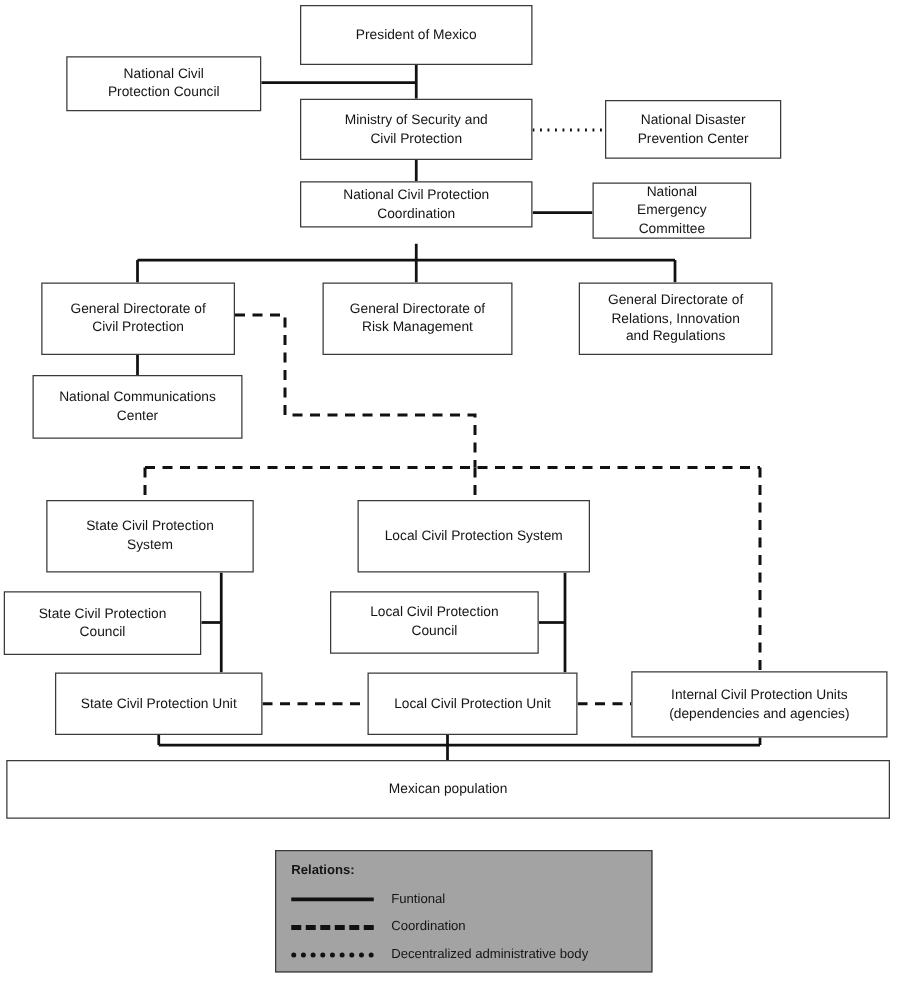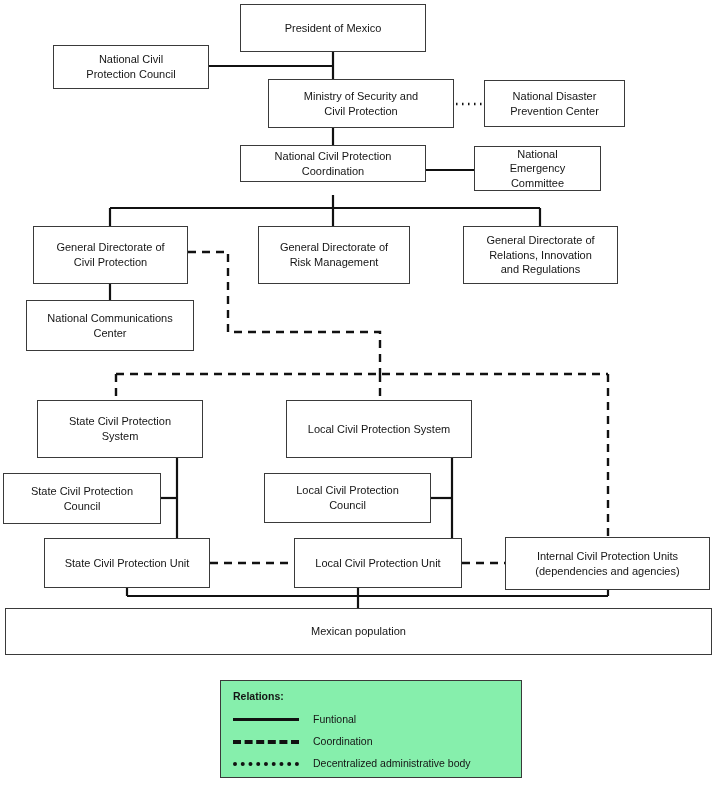--- a/index.html
+++ b/index.html
@@ -41,21 +41,21 @@
   }
   .node .node-label {
     display: block;
     width: 100%;
     white-space: pre-line;
   }
   #legend-box {
     position: absolute;
     box-sizing: border-box;
     border: 1px solid #3a3a3a;
-    background: #86efac;
+    background: #a3a3a3;
     z-index: 2;
   }
   #legend-title {
     position: absolute;
     left: 12px;
     top: 9px;
     font-size: 10.5px;
     font-weight: bold;
     color: #151515;
   }
@@ -144,21 +144,21 @@
     </g>
   </svg>
 
   <div class="node" style="left: 240px; top: 4px; width: 186px; height: 48px;">
     <span class="node-label">President of Mexico</span>
   </div>
   <div class="node" style="left: 53px; top: 45px; width: 156px; height: 44px;">
     <span class="node-label">National Civil
 Protection Council</span>
   </div>
-  <div class="node" style="left: 240px; top: 79px; width: 186px; height: 49px; margin-left: 28px;">
+  <div class="node" style="left: 240px; top: 79px; width: 186px; height: 49px;">
     <span class="node-label">Ministry of Security and
 Civil Protection</span>
   </div>
   <div class="node" style="left: 484px; top: 80px; width: 141px; height: 47px;">
     <span class="node-label">National Disaster
 Prevention Center</span>
   </div>
   <div class="node" style="left: 240px; top: 145px; width: 186px; height: 37px;">
     <span class="node-label">National Civil Protection
 Coordination</span>

